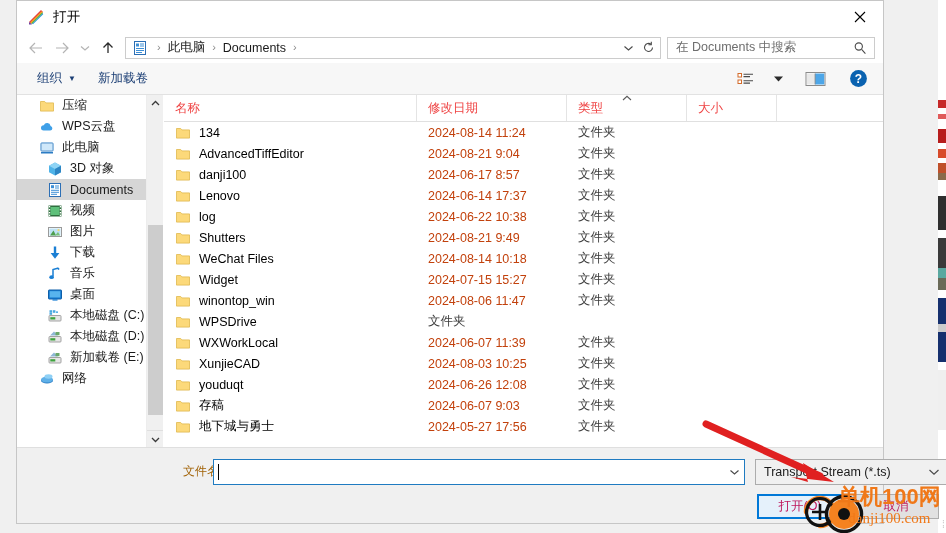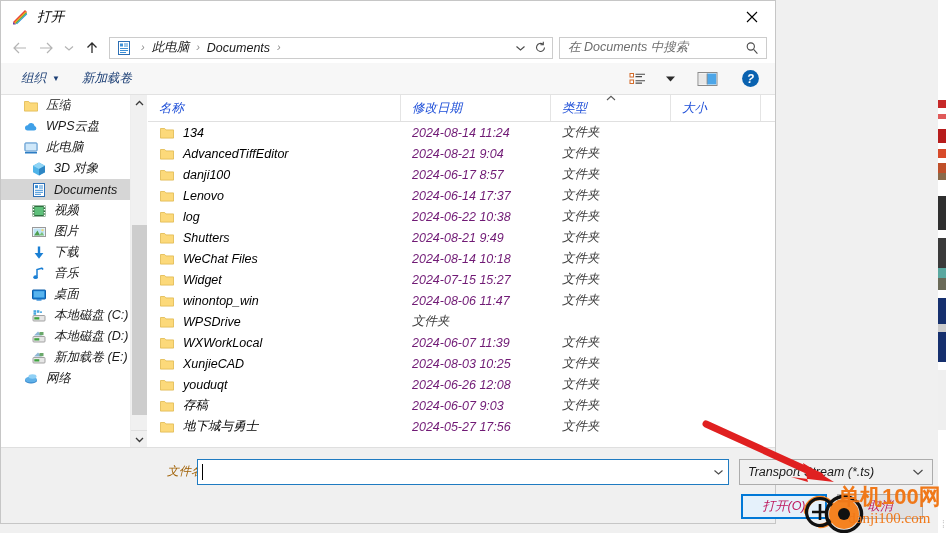--- a/index.html
+++ b/index.html
@@ -13,24 +13,24 @@
 
   
   .under-strip {
     position:absolute; right:0; top:0; width:8px; height:533px;
     background:#ffffff;
   }
   .under-strip .seg { width:100%; }
 
   
   .dialog {
-    position:absolute; left:0; top:0; width:776px; height:524px;
+    position:absolute; left:16px; top:0; width:868px; height:524px;
     background:#f0f0f0;
     border:1px solid #c6c6c6;
-    display:flex; flex-direction:column;font-style:italic;
+    display:flex; flex-direction:column;
   }
 
   
   .titlebar {
     height:31px; background:#ffffff; position:relative;
     display:flex; align-items:center; flex:0 0 31px;
   }
   .app-icon { width:16px; height:16px; margin-left:11px; position:relative; }
   .app-icon svg { display:block; }
   .title-text {
@@ -126,39 +126,39 @@
   .sb-arrow.bottom { position:absolute; bottom:0; left:0; }
   .sb-thumb { position:absolute; left:1px; width:15px; background:#cdcdcd; }
 
   
   .filepane { flex:1; position:relative; background:#fff; overflow:hidden; min-width:0; }
   .colhead {
     height:27px; display:flex; align-items:center; background:#fff;
     border-bottom:1px solid #e0e0e0; position:relative;
   }
   .col {
-    font-size:12.5px; color:#1d4ed8; height:100%;
+    font-size:12.5px; color:#ef4444; height:100%;
     display:flex; align-items:center; padding-left:11px;
     border-right:1px solid #e4e4e4; position:relative;
   }
   .col.c-name { width:253px; flex:0 0 253px; }
   .col.c-date { width:150px; flex:0 0 150px; }
   .col.c-type { width:120px; flex:0 0 120px; }
   .col.c-size { width:90px;  flex:0 0 90px; }
   .col.c-rest { flex:1; border-right:none; }
   .sort-caret {
     position:absolute; left:50%; transform:translateX(-50%); top:-1px;
     color:#5a5a5a; font-size:9px; line-height:9px;
   }
 
   .rows { position:absolute; left:0; right:0; top:27px; bottom:0; overflow:hidden; }
   .row { height:21px; display:flex; align-items:center; font-size:12.5px; }
   .cell { height:100%; display:flex; align-items:center; }
   .cell.c-name { width:253px; flex:0 0 253px; padding-left:11px; gap:8px; color:#000; }
-  .cell.c-date { width:150px; flex:0 0 150px; padding-left:11px; color:#701a75; }
+  .cell.c-date { width:150px; flex:0 0 150px; padding-left:11px; color:#c2410c; }
   .cell.c-type { width:120px; flex:0 0 120px; padding-left:11px; color:#3c3c3c; }
   .cell.c-size { width:90px;  flex:0 0 90px;  padding-left:11px; color:#3c3c3c; }
   .folder-ico { width:16px; height:16px; flex:0 0 16px; }
 
   
   .bottom {
     flex:0 0 76px; background:#f0f0f0; border-top:1px solid #dfdfdf;
     position:relative;
   }
   .fname-label {

